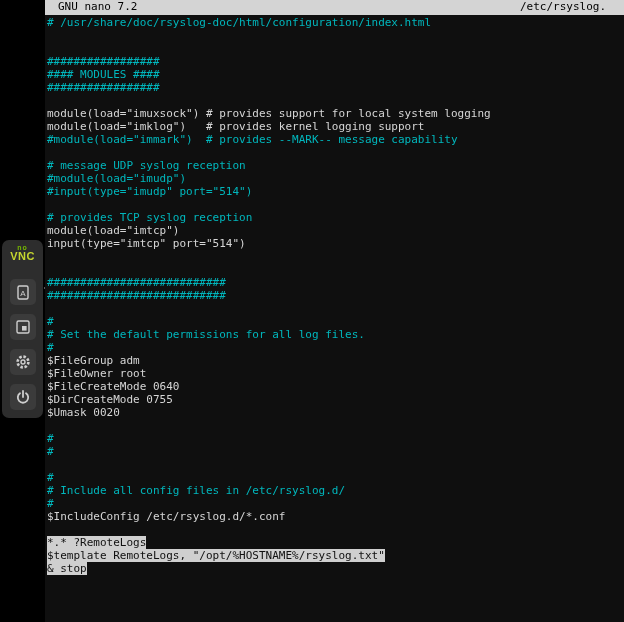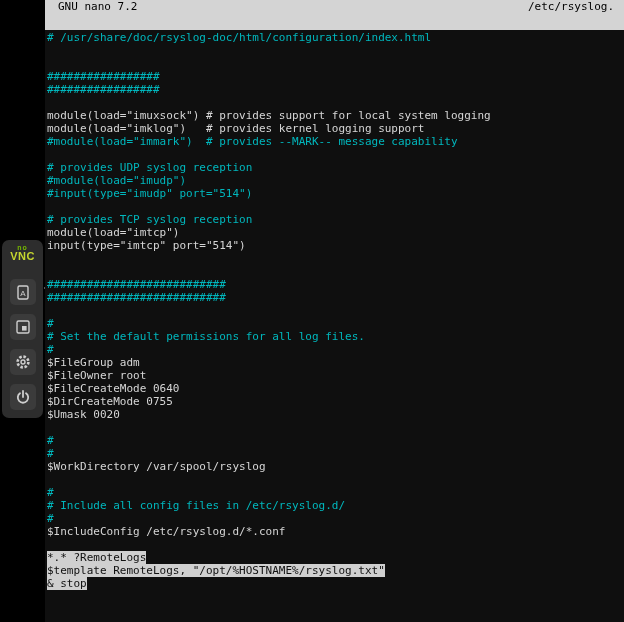--- a/index.html
+++ b/index.html
@@ -1,24 +1,24 @@
 <!DOCTYPE html>
 <html style="--comment-color: #00b7bd; --text-color: #d6d6d6; --titlebar-bg: #d4d4d4; --highlight-bg: #cfcfcf; --terminal-bg: #0f0f0f;"><head>
 <meta charset="utf-8">
 <style>
   html,body{margin:0;padding:0;background:#000;}
   #screen{position:relative;width:624px;height:622px;background:#000;overflow:hidden;
           font-family:"DejaVu Sans Mono","Liberation Mono",monospace;}
 
   
   .terminal{position:absolute;left:45px;top:0;width:579px;height:622px;background:#0f0f0f;}
-  .titlebar{height:30px;background:var(--titlebar-bg,#d4d4d4);color:#000;
+  .titlebar{height:15px;background:var(--titlebar-bg,#d4d4d4);color:#000;
             font-size:11px;line-height:13px;display:flex;justify-content:space-between;
             padding-left:13px;white-space:pre;overflow:hidden;}
-  .titlebar .file{padding-right:10px;}
+  .titlebar .file{padding-right:18px;}
   .term-body{padding:1px 0 0 2px;}
   .line{height:13px;font-size:11px;line-height:13px;white-space:pre;}
   .line.comment span{color:var(--comment-color,#00b7bd);}
   .line.plain span{color:var(--text-color,#d6d6d6);}
   .line.mark span{background:var(--highlight-bg,#cfcfcf);color:#101010;}
 
   
   .vnc-panel{position:absolute;left:2px;top:240px;width:41px;height:178px;
              background:#2d2d2d;border-radius:7px;display:flex;flex-direction:column;
              align-items:center;}
@@ -87,27 +87,28 @@
   <div class="terminal">
     <div class="titlebar">
       <span class="app">GNU nano 7.2</span>
       <span class="file">/etc/rsyslog.</span>
     </div>
     <div class="term-body" id="lines">
         <div class="line comment"><span># /usr/share/doc/rsyslog-doc/html/configuration/index.html</span></div>
         <div class="line plain"><span></span></div>
         <div class="line plain"><span></span></div>
         <div class="line comment"><span>#################</span></div>
+        <div class="line comment"><span>#### MODULES ####</span></div>
         <div class="line comment"><span>#################</span></div>
         <div class="line plain"><span></span></div>
         <div class="line plain"><span>module(load="imuxsock") # provides support for local system logging</span></div>
         <div class="line plain"><span>module(load="imklog")   # provides kernel logging support</span></div>
         <div class="line comment"><span>#module(load="immark")  # provides --MARK-- message capability</span></div>
         <div class="line plain"><span></span></div>
-        <div class="line comment"><span># provides UDP syslog reception</span></div>
+        <div class="line comment"><span># message UDP syslog reception</span></div>
         <div class="line comment"><span>#module(load="imudp")</span></div>
         <div class="line comment"><span>#input(type="imudp" port="514")</span></div>
         <div class="line plain"><span></span></div>
         <div class="line comment"><span># provides TCP syslog reception</span></div>
         <div class="line plain"><span>module(load="imtcp")</span></div>
         <div class="line plain"><span>input(type="imtcp" port="514")</span></div>
         <div class="line plain"><span></span></div>
         <div class="line plain"><span></span></div>
         <div class="line comment"><span>###########################</span></div>
         <div class="line comment"><span>###########################</span></div>
@@ -116,21 +117,20 @@
         <div class="line comment"><span># Set the default permissions for all log files.</span></div>
         <div class="line comment"><span>#</span></div>
         <div class="line plain"><span>$FileGroup adm</span></div>
         <div class="line plain"><span>$FileOwner root</span></div>
         <div class="line plain"><span>$FileCreateMode 0640</span></div>
         <div class="line plain"><span>$DirCreateMode 0755</span></div>
         <div class="line plain"><span>$Umask 0020</span></div>
         <div class="line plain"><span></span></div>
         <div class="line comment"><span>#</span></div>
         <div class="line comment"><span>#</span></div>
-        <div class="line plain"><span>$WorkDirectory /var/spool/rsyslog</span></div>
         <div class="line plain"><span></span></div>
         <div class="line comment"><span>#</span></div>
         <div class="line comment"><span># Include all config files in /etc/rsyslog.d/</span></div>
         <div class="line comment"><span>#</span></div>
         <div class="line plain"><span>$IncludeConfig /etc/rsyslog.d/*.conf</span></div>
         <div class="line plain"><span></span></div>
         <div class="line mark"><span>*.* ?RemoteLogs</span></div>
         <div class="line mark"><span>$template RemoteLogs, "/opt/%HOSTNAME%/rsyslog.txt"</span></div>
         <div class="line mark"><span>&amp; stop</span></div>
       </div>

